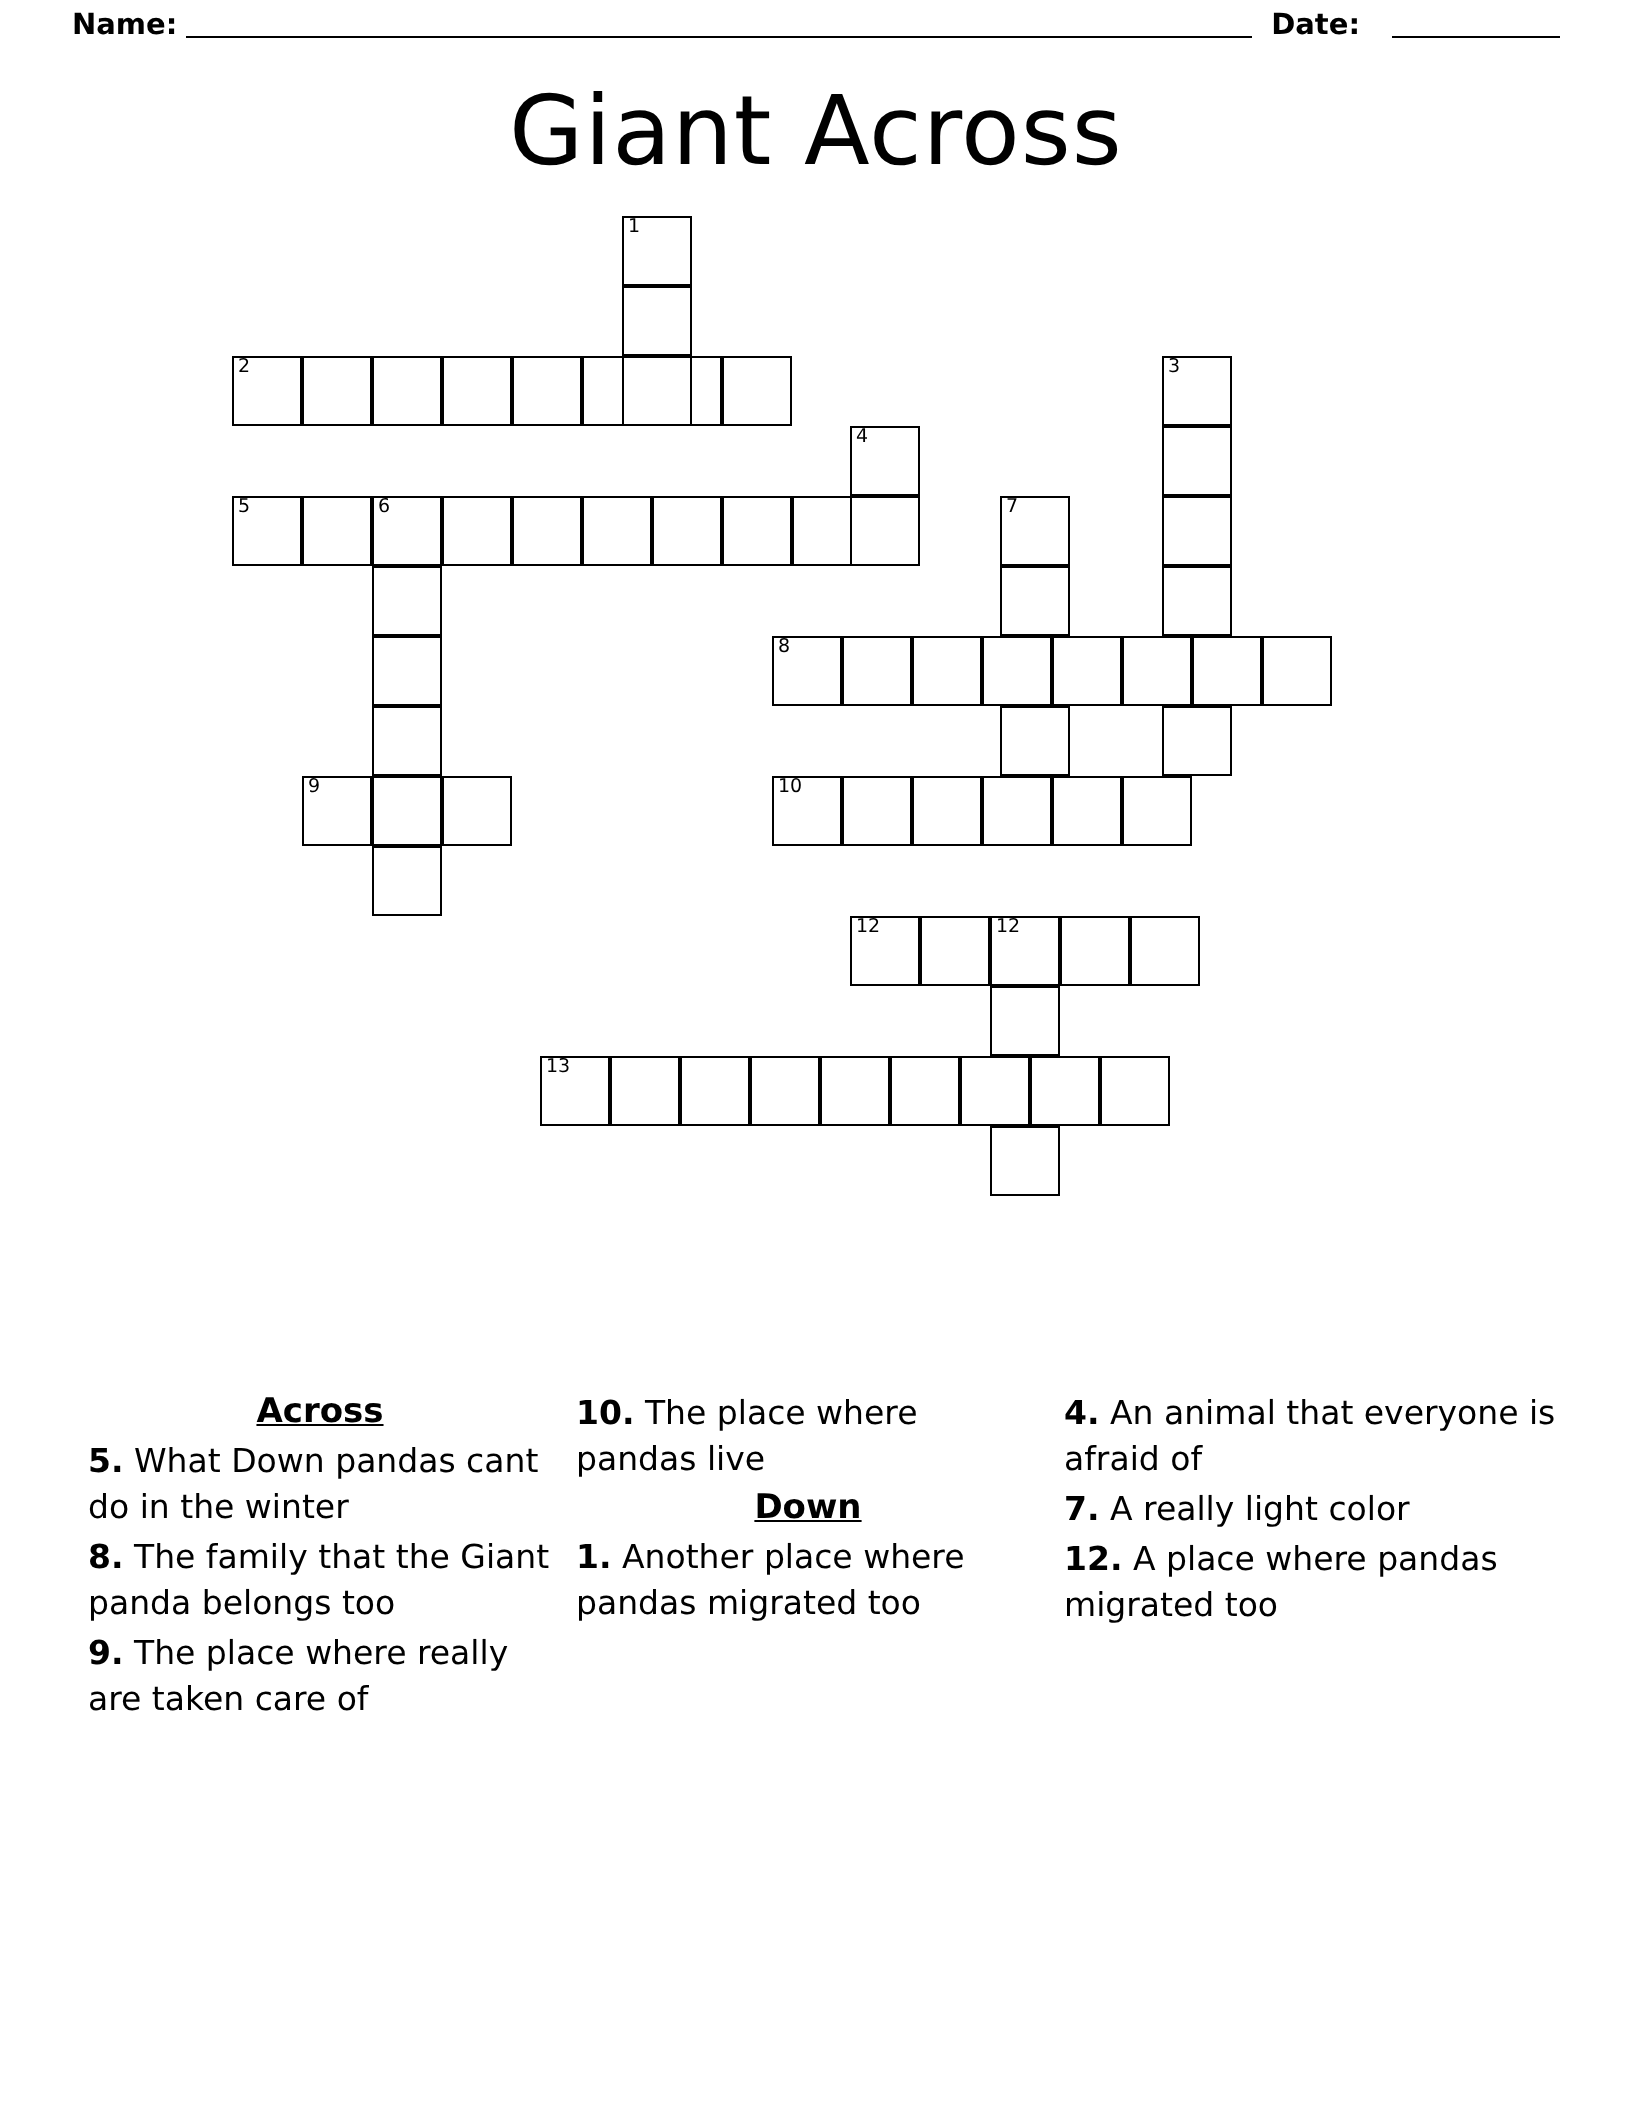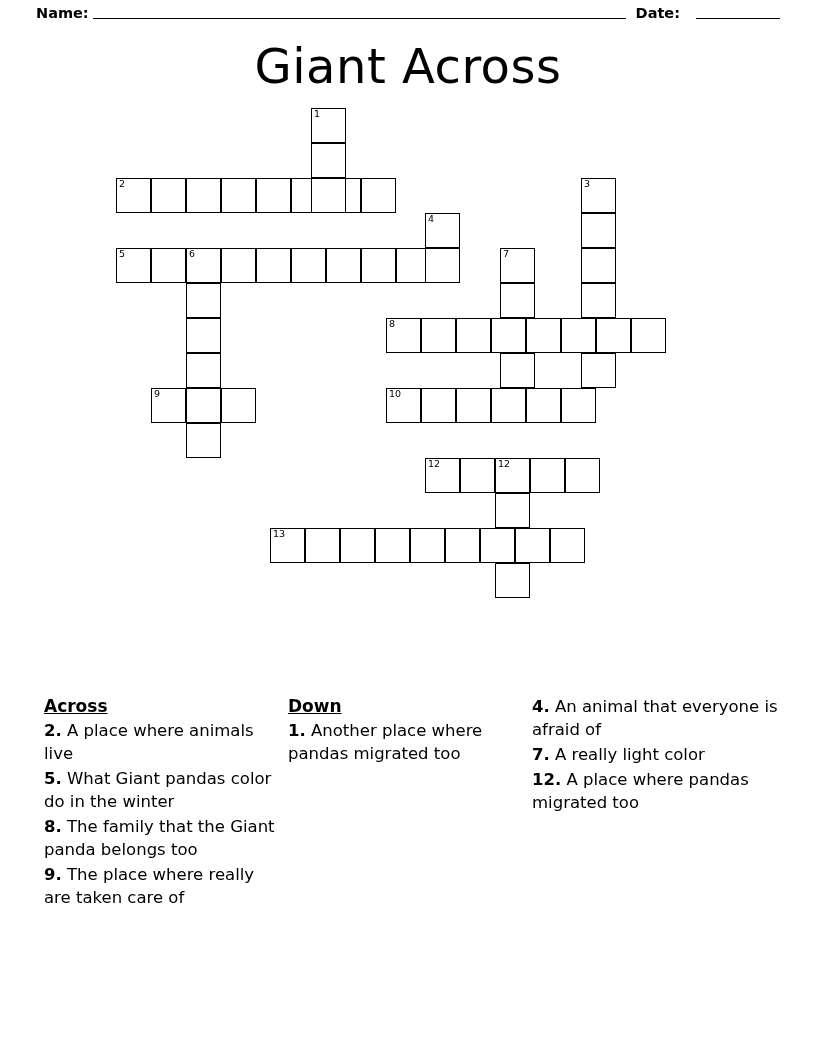--- a/index.html
+++ b/index.html
@@ -101,20 +101,21 @@
   }
   .col-1 { left: 0px;   width: 232px; }
   .col-2 { left: 244px; width: 232px; }
   .col-3 { left: 488px; width: 252px; }
 
   .section-head {
     font-weight: bold;
     text-decoration: underline;
     font-size: 17px;
     margin: 0 0 1px 0;
+    text-align: center;
   }
   .clue {
     margin: 0 0 2px 0;
   }
   .clue b {
     font-weight: bold;
   }
 </style>
 </head>
 <body>
@@ -222,26 +223,26 @@
       <div class="cell" style="left: 445px; top: 420px;"></div>
       <div class="cell" style="left: 480px; top: 420px;"></div>
       <div class="cell" style="left: 515px; top: 420px;"></div>
       <div class="cell" style="left: 550px; top: 420px;"></div>
       <div class="cell" style="left: 495px; top: 455px;"></div>
     </div>
 
   <div class="clues">
     <div class="col col-1" id="clue-col-1">
         <div class="section-head">Across</div>
-        <div class="clue"><b>2.</b><span> A place where animals live</span></div>
-        <div class="clue"><b>5.</b><span> What Giant pandas color do in the winter</span></div>
+        <div class="clue"><b>5.</b><span> What Down pandas cant do in the winter</span></div>
         <div class="clue"><b>8.</b><span> The family that the Giant panda belongs too</span></div>
         <div class="clue"><b>9.</b><span> The place where really are taken care of</span></div>
       </div>
     <div class="col col-2" id="clue-col-2">
+        <div class="clue"><b>10.</b><span> The place where pandas live</span></div>
         <div class="section-head">Down</div>
         <div class="clue"><b>1.</b><span> Another place where pandas migrated too</span></div>
       </div>
     <div class="col col-3" id="clue-col-3">
         <div class="clue"><b>4.</b><span> An animal that everyone is afraid of</span></div>
         <div class="clue"><b>7.</b><span> A really light color</span></div>
         <div class="clue"><b>12.</b><span> A place where pandas migrated too</span></div>
       </div>
   </div>
 

